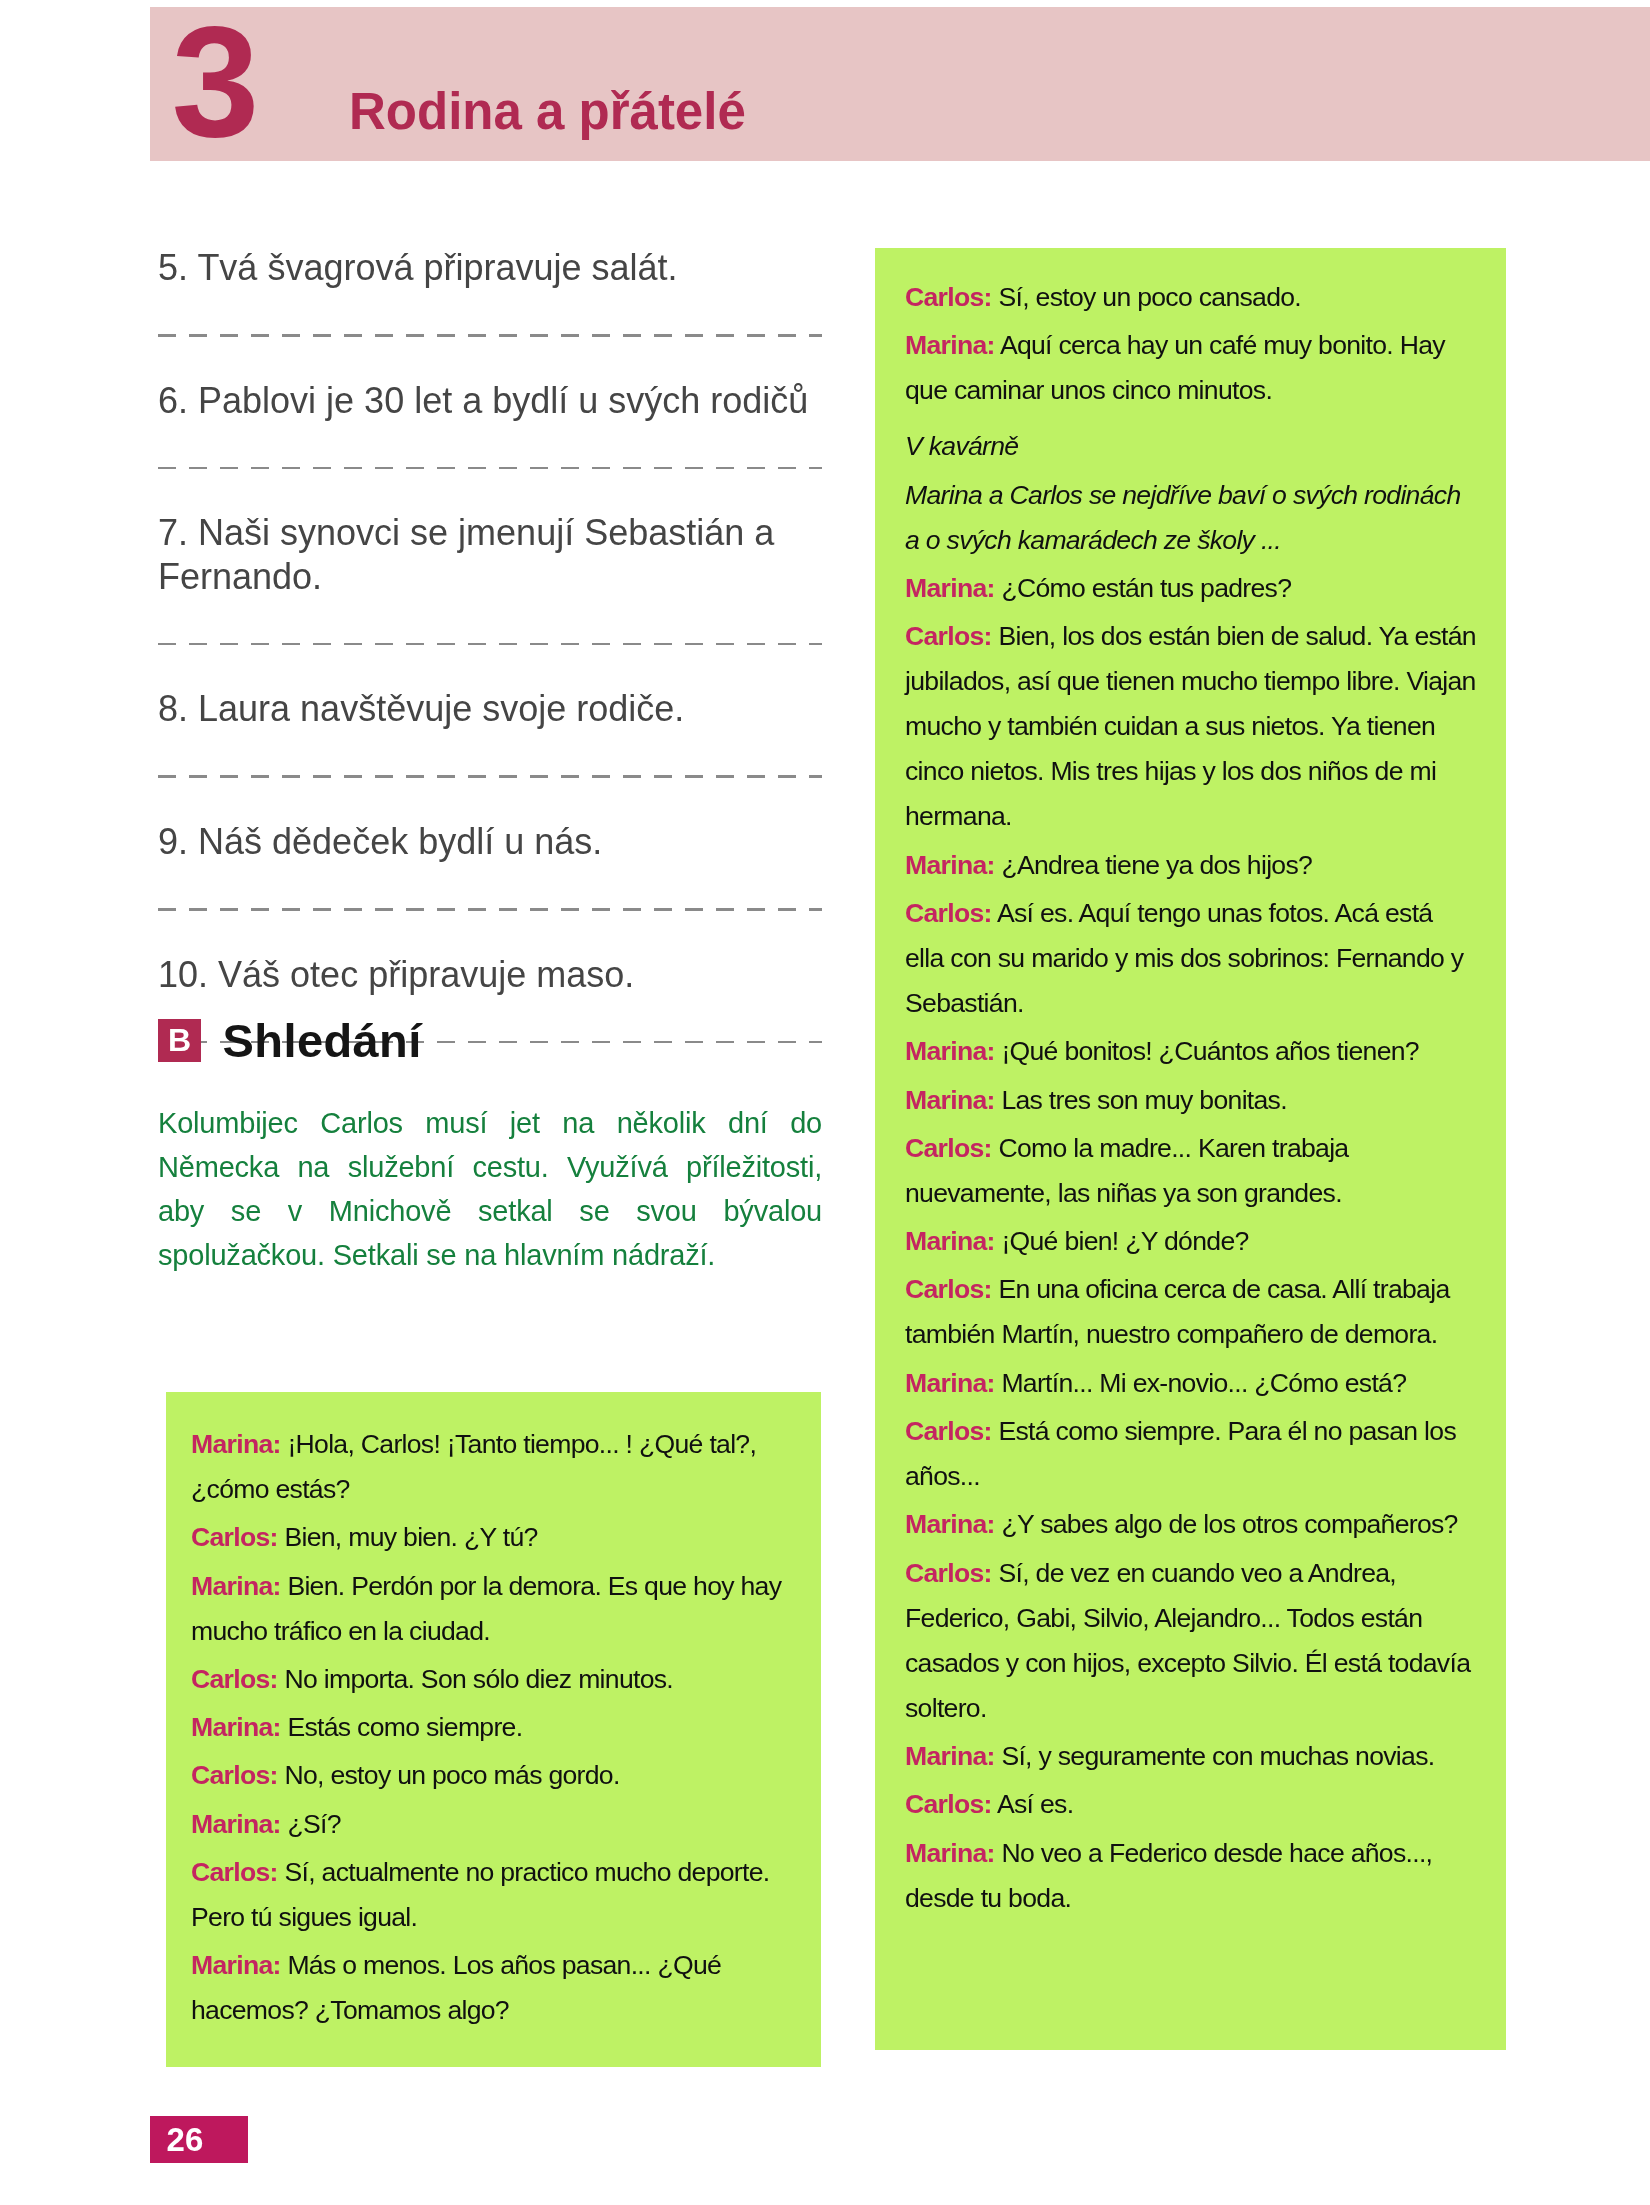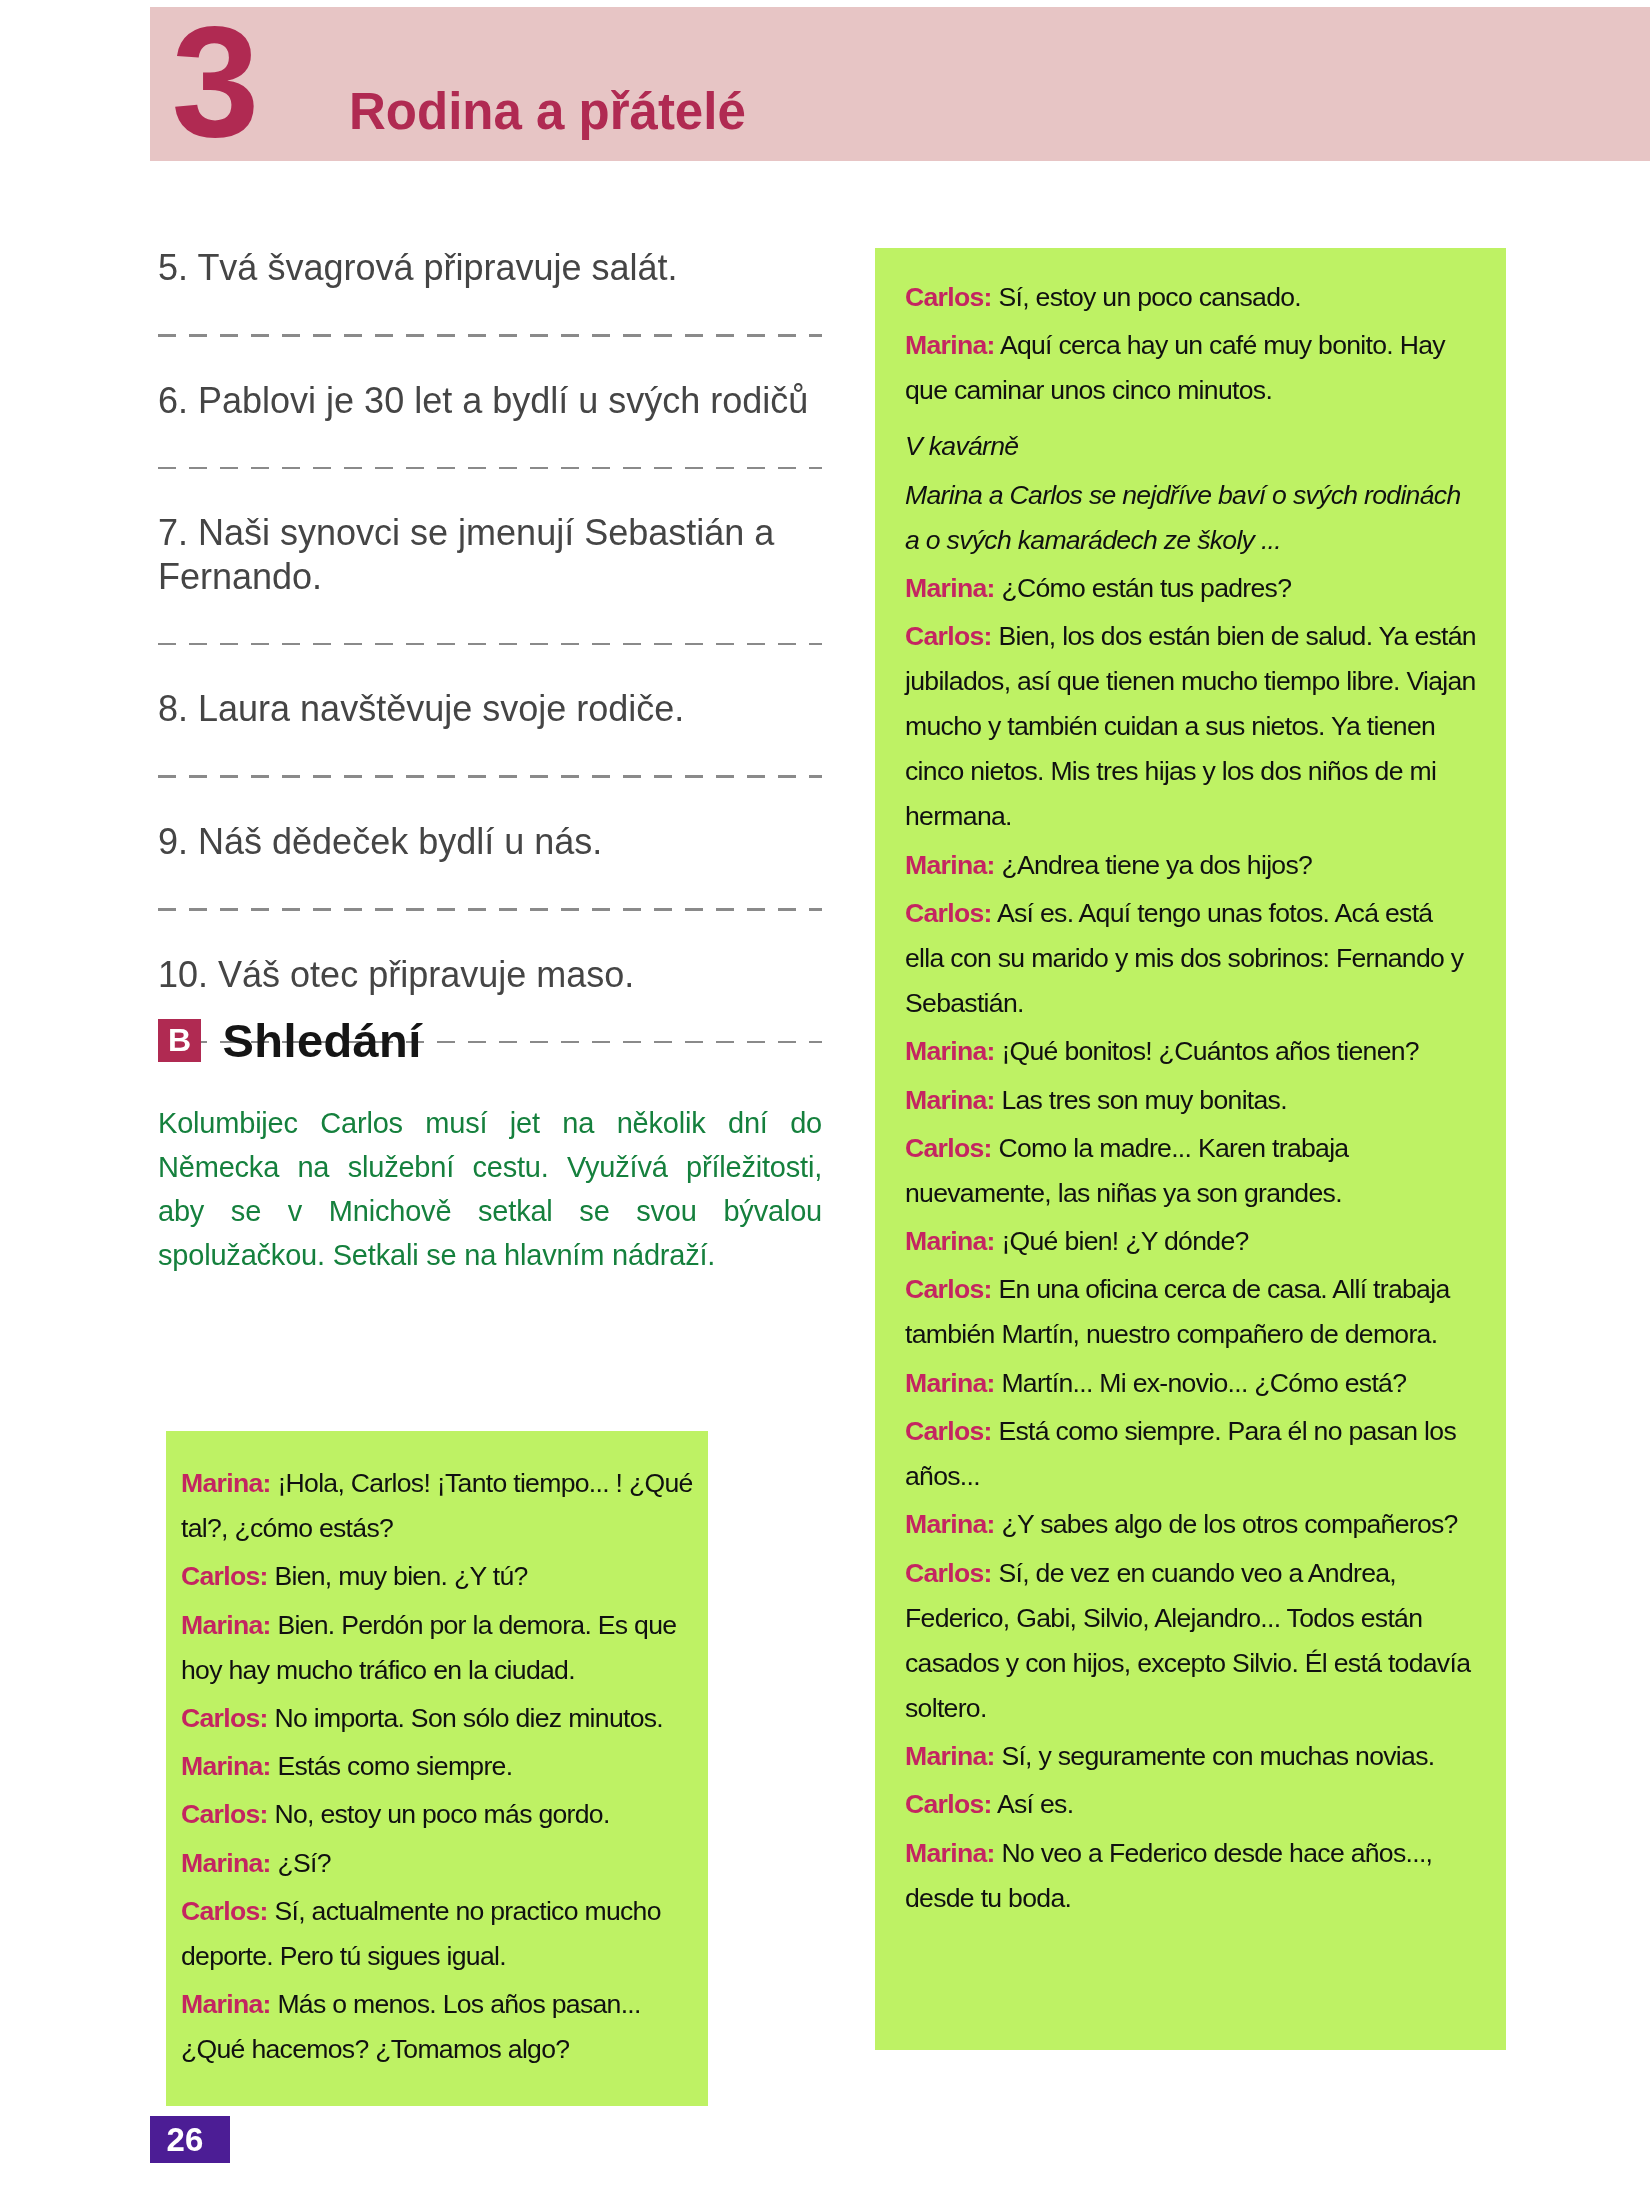--- a/index.html
+++ b/index.html
@@ -45,39 +45,39 @@
   }
   .b-title { font-size:47px; font-weight:bold; color:#151515; letter-spacing:0.4px; }
   .b-intro {
     margin-top:33px; font-size:29px; line-height:1.52;
     text-align:justify; color:#15803d; letter-spacing:-0.2px;
   }
 
   
   .dlg-box { background:#bef264; }
   .dlg-left {
-    position:absolute; left:166px; top:1431px; width:542px; min-height:669px;
-    padding:30px 15px;
+    position:absolute; left:166px; top:1392px; width:655px; min-height:669px;
+    padding:30px 25px;
   }
   .dlg-right {
     position:absolute; left:875px; top:248px; width:631px; min-height:1802px;
     padding:26.6px 30px;
   }
   .dlg-entry {
     font-size:26.6px; line-height:45px; letter-spacing:-0.7px;
     color:#101010; margin-bottom:3.3px;
   }
   .speaker { color:#c42561; font-weight:bold; }
   .stage { font-style:italic; }
   .stage-first { margin-top:11.6px; }
 
   
   .page-num {
-    position:absolute; left:150px; top:2116px; width:80px; height:47px;
-    background:#4c1d95; color:#ffffff; font-weight:bold; font-size:33px;
+    position:absolute; left:150px; top:2116px; width:98px; height:47px;
+    background:#be185d; color:#ffffff; font-weight:bold; font-size:33px;
     display:flex; align-items:center; padding-left:16.6px;
   }
 </style>
 </head>
 <body>
 
 <div class="banner">
   <div class="chapter-num">3</div>
   <div class="chapter-title">Rodina a přátelé</div>
 </div>

